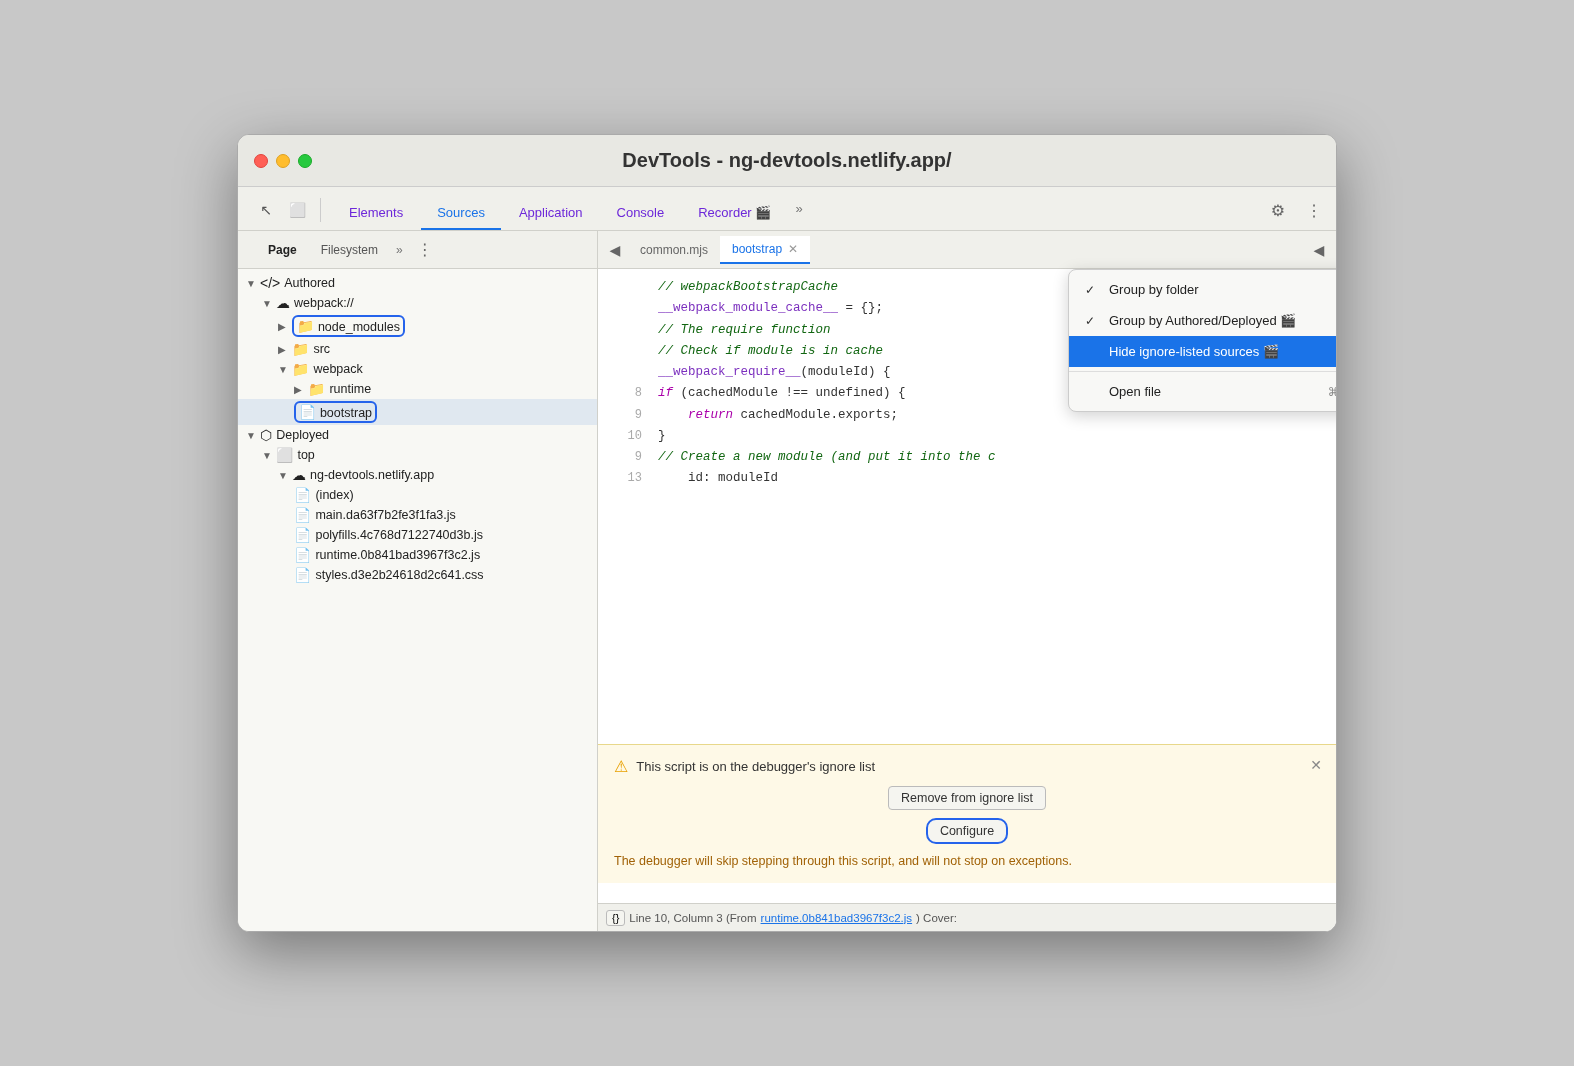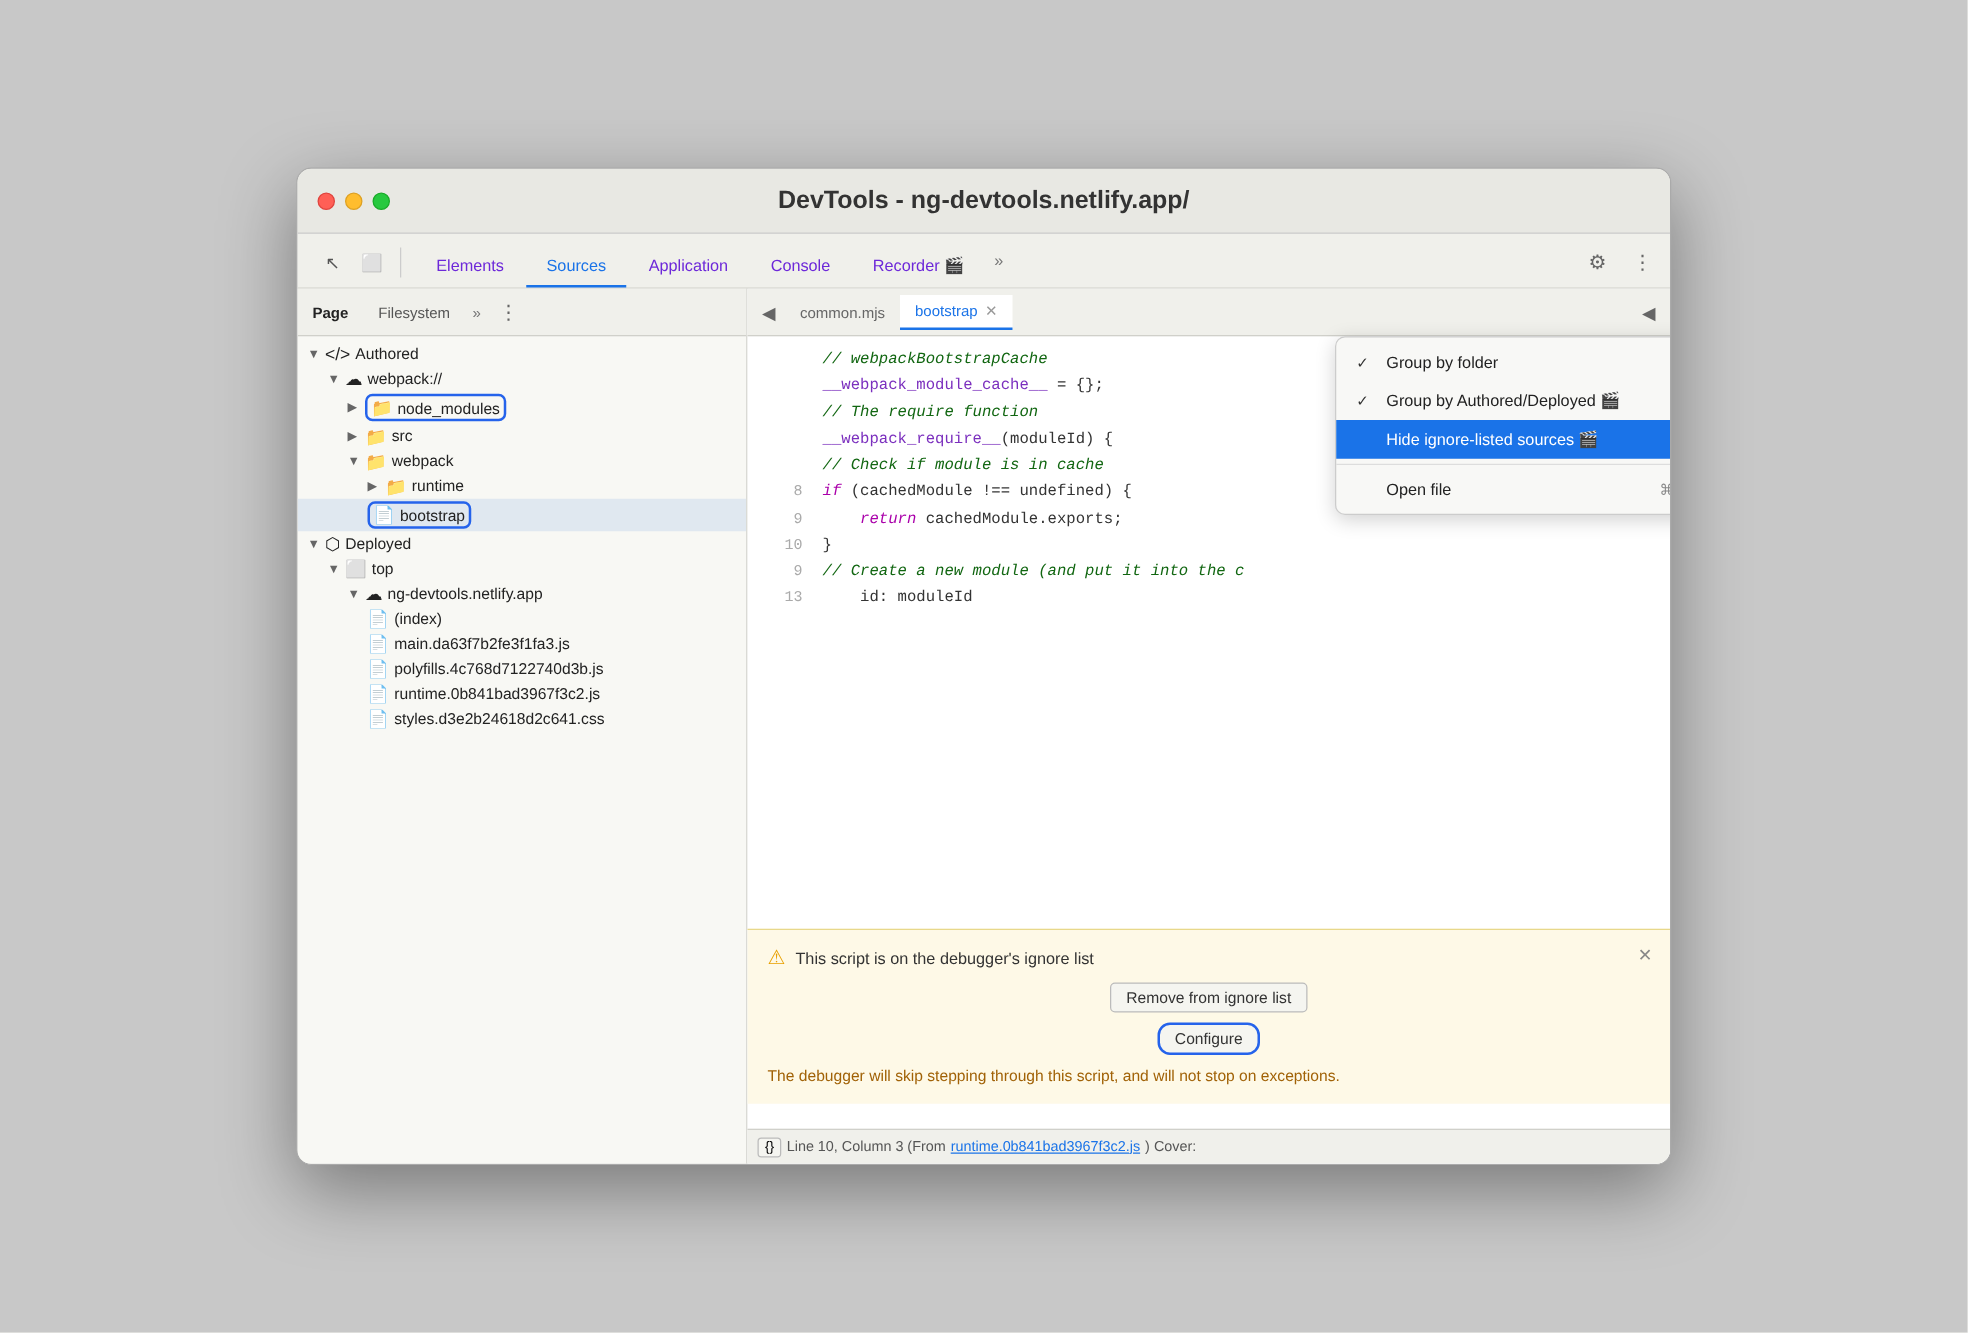--- a/index.html
+++ b/index.html
@@ -430,21 +430,21 @@
       cursor: pointer;
     }
 
     
     .left-panel-header {
       display: flex;
       align-items: center;
       height: 38px;
       border-bottom: 1px solid #d0d0ca;
       background: #f0f0eb;
-      padding: 0 0;
+      padding: 0 18px;
       gap: 0;
     }
 
     .three-dot-btn {
       width: 24px;
       height: 24px;
       display: flex;
       align-items: center;
       justify-content: center;
       color: #666;
@@ -618,25 +618,25 @@
         <div class="code-line">
           <span class="line-number"></span>
           <span class="code-text"></span>
         </div>
         <div class="code-line">
           <span class="line-number"></span>
           <span class="code-comment">// The require function</span>
         </div>
         <div class="code-line">
           <span class="line-number"></span>
+          <span class="code-comment">// Check if module is in cache</span>
+        </div>
+        <div class="code-line">
+          <span class="line-number"></span>
           <span class="code-text"><span style="color:#7b2fbe;">__webpack_require__</span>(moduleId) {</span>
-        </div>
-        <div class="code-line">
-          <span class="line-number"></span>
-          <span class="code-comment">// Check if module is in cache</span>
         </div>
         <div class="code-line">
           <span class="line-number">8</span>
           <span class="code-text"><span class="code-keyword">if</span> (cachedModule !== undefined) {</span>
         </div>
         <div class="code-line">
           <span class="line-number">9</span>
           <span class="code-text">&nbsp;&nbsp;&nbsp;&nbsp;<span class="code-keyword">return</span> cachedModule.exports;</span>
         </div>
         <div class="code-line">

